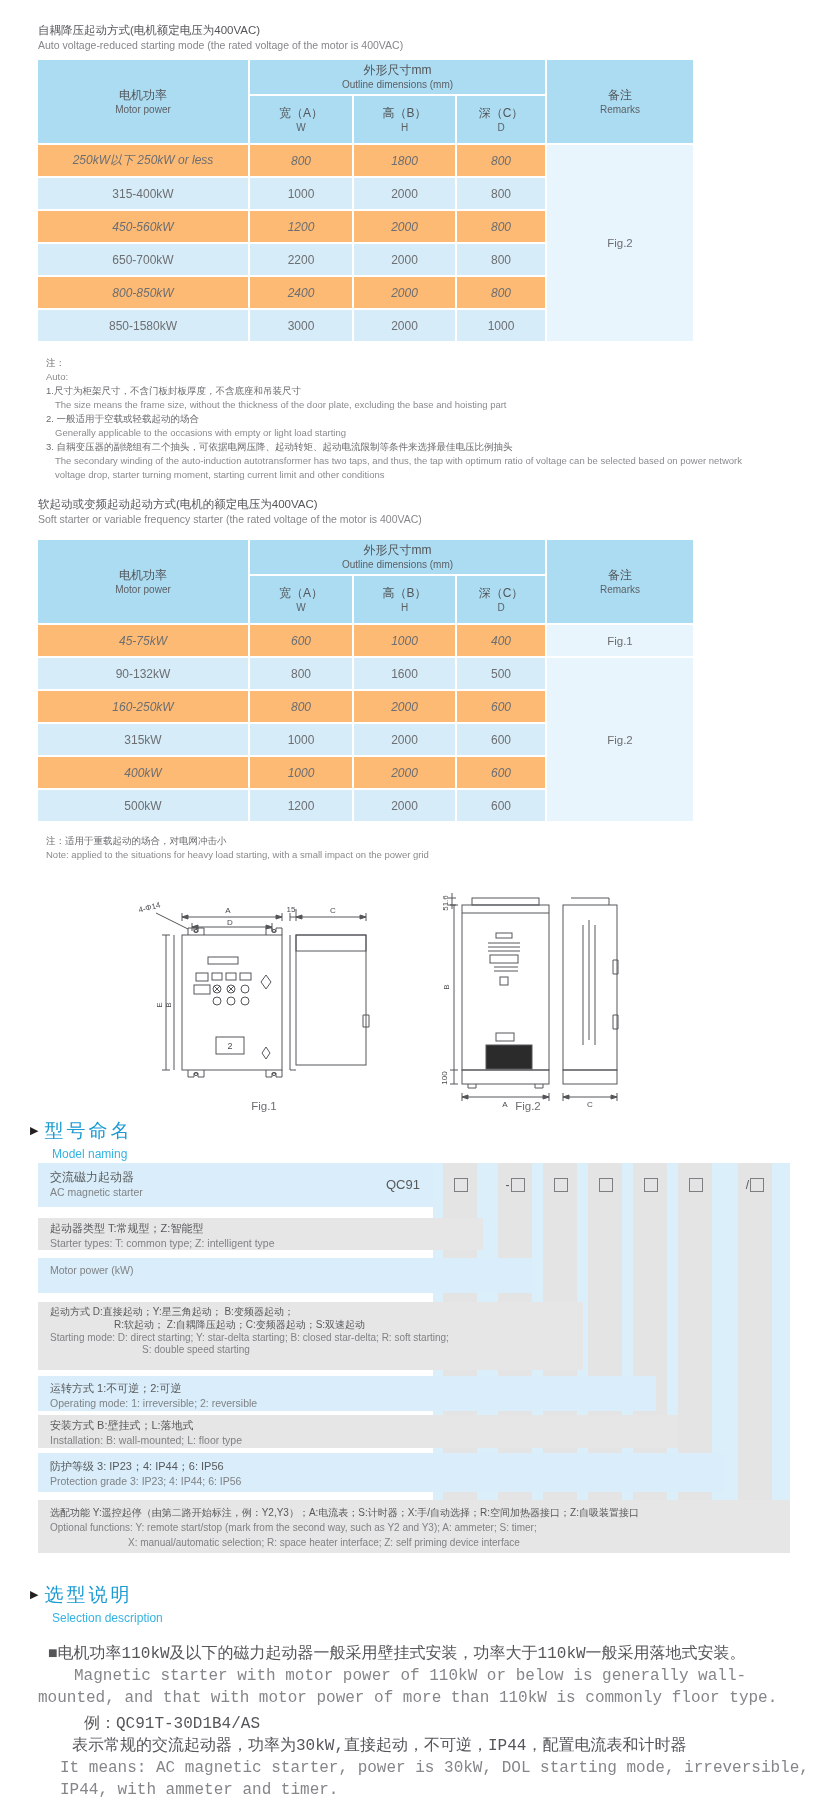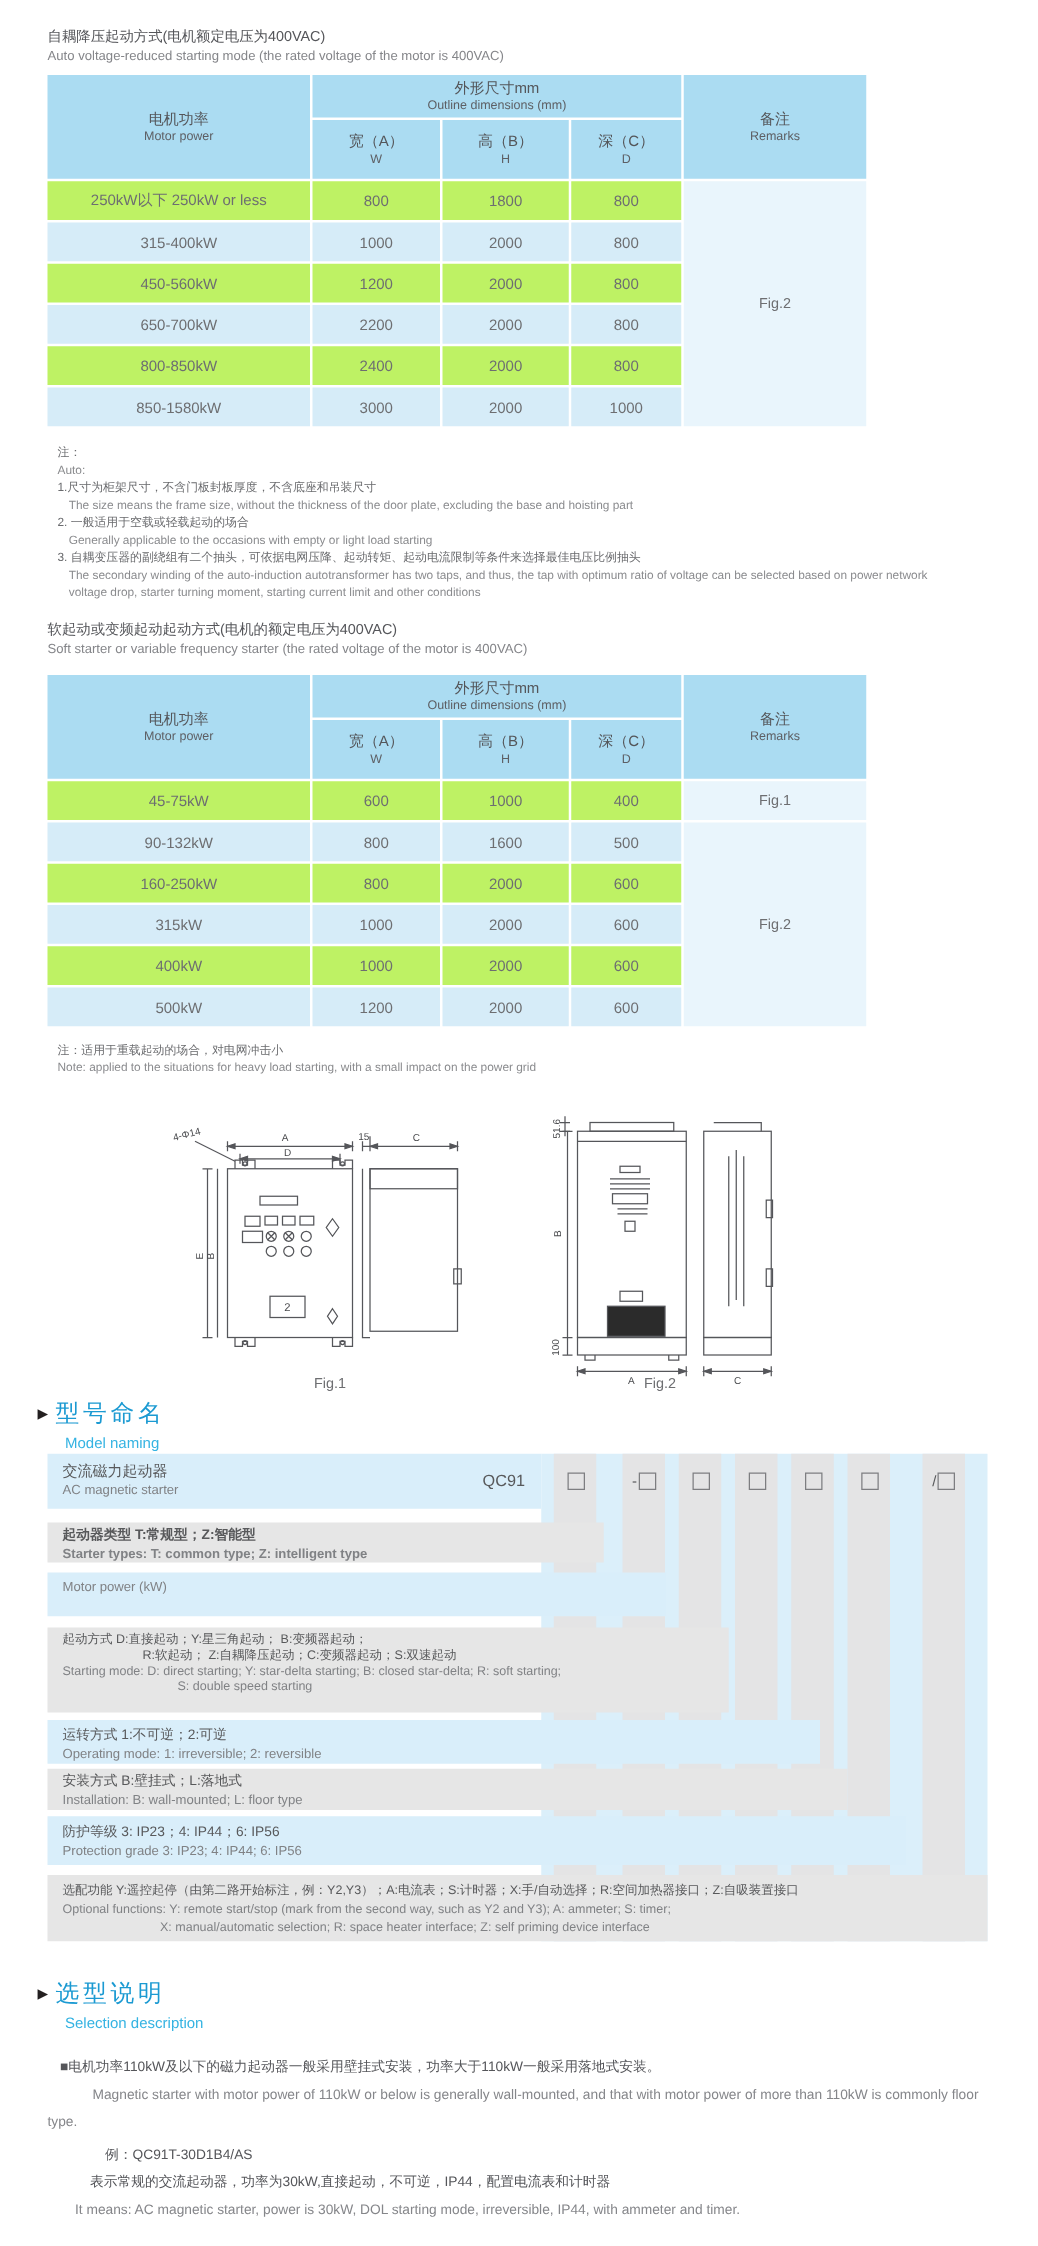--- a/index.html
+++ b/index.html
@@ -14,21 +14,21 @@
   .t-title-en{font-size:10.5px;color:#85868a;line-height:15px;}
   
   table.dims{border-collapse:separate;border-spacing:2px;table-layout:fixed;font-size:12px;}
   table.dims td{text-align:center;vertical-align:middle;padding:0;}
   .hd{background:#abdcf2;color:#54565a;}
   .hd .zh{font-size:12px;line-height:15px;}
   .hd .en{font-size:10px;line-height:13px;color:#5d5f64;}
   .grp td{height:34px;}
   .sub td{height:47px;}
   .body-row td{height:31px;color:#6d6e71;}
-  .r-light{background:#bef264;}
+  .r-light{background:#fdba74;font-style:italic;}
   .r-dark{background:#d6ecf8;}
   .remarks-cell{background:#e9f5fc;color:#6d6e71;font-size:11.5px;}
   
   .notes{font-size:9.5px;line-height:14px;width:700px;}
   .notes .zh{color:#6a6b6e;}
   .notes .en{color:#8a8b8e;padding-left:9px;}
   
   svg text{font-family:"Liberation Sans","DejaVu Sans",sans-serif;fill:#4a4b4e;}
   .figlabel{font-size:11.5px;fill:#6d6e71;}
   .dimtxt{font-size:8px;}
@@ -38,38 +38,38 @@
   .sec-title-en{font-size:12px;color:#35b3e2;margin-top:3px;margin-left:22px;}
   
   #naming-table{left:38px;top:1163px;width:752px;height:390px;}
   .blue-panel{position:absolute;left:395px;top:0;width:357px;height:390px;background:#dbeffa;}
   .strip{position:absolute;top:0;width:34px;height:390px;background:#e4e4e5;}
   .s1{left:405px}.s2{left:460px}.s3{left:505px}.s4{left:550px}.s5{left:595px}.s6{left:640px}.s7{left:700px}
   .nrow{position:absolute;left:0;z-index:2;box-sizing:border-box;padding:5px 12px;}
   .nrow .zh{font-size:11px;color:#58595b;line-height:15px;}
   .nrow .en{font-size:10.5px;color:#808285;line-height:15px;}
   .nr1{top:0;height:44px;width:395px;background:#d9eefa;padding-top:7px;}
-  .nr2{top:55px;height:32px;width:445px;background:#e6e6e6;padding-top:3px;font-weight:bold;}
+  .nr2{top:55px;height:32px;width:445px;background:#e6e6e6;padding-top:3px;}
   .nr3{top:95px;height:35px;width:495px;background:#d9eefa;}
   .nr4{top:139px;height:68px;width:545px;background:#e6e6e6;padding-top:4px;}
   .nr4 .zh,.nr4 .en{font-size:10px;line-height:12.8px;}
   .nr5{top:213px;height:35px;width:618px;background:#d9eefa;}
   .nr6{top:252px;height:33px;width:640px;background:#e6e6e6;padding-top:3px;}
   .nr7{top:290px;height:39px;width:687px;background:#d9eefa;padding-top:6px;}
   .nr8{top:337px;height:53px;width:752px;background:#e6e6e6;padding-top:5px;}
   .nr8 .zh,.nr8 .en{font-size:10px;line-height:15px;}
   .ind1{padding-left:64px;}
   .ind2{padding-left:92px;}
   .ind3{padding-left:78px;}
   .code-label{position:absolute;left:348px;top:0;height:44px;line-height:44px;font-size:13px;color:#58595b;z-index:3;}
   .boxwrap{position:absolute;top:0;height:44px;width:34px;display:flex;align-items:center;justify-content:center;z-index:3;}
   .boxwrap .pre{font-size:12px;color:#58595b;margin-right:1px;}
   .sq{width:12px;height:12px;border:1.2px solid #7d7e81;background:transparent;}
   
-  .sel-par{font-size:11px;line-height:22px;width:762px;}
+  .sel-par{font-size:16px;line-height:22px;width:762px;font-family:Liberation Mono, monospace;}
   .sel-zh{color:#55565a;}
   .sel-en{color:#85868a;}
 </style>
 </head>
 <body>
 
 <div class="abs" style="left:38px;top:22px;">
   <div class="t-title-zh">自耦降压起动方式(电机额定电压为400VAC)</div>
   <div class="t-title-en">Auto voltage-reduced starting mode (the rated voltage of the motor is 400VAC)</div>
 </div>

